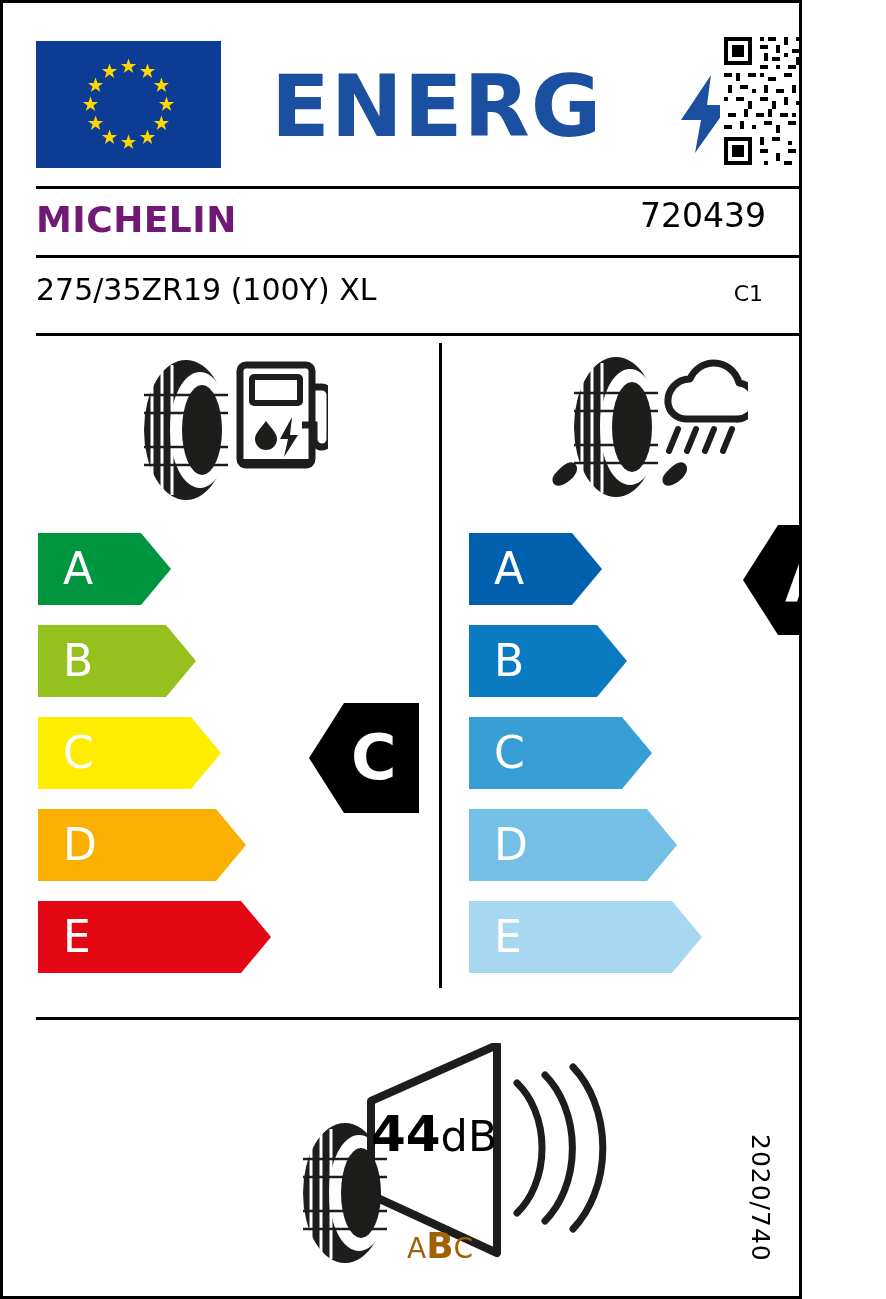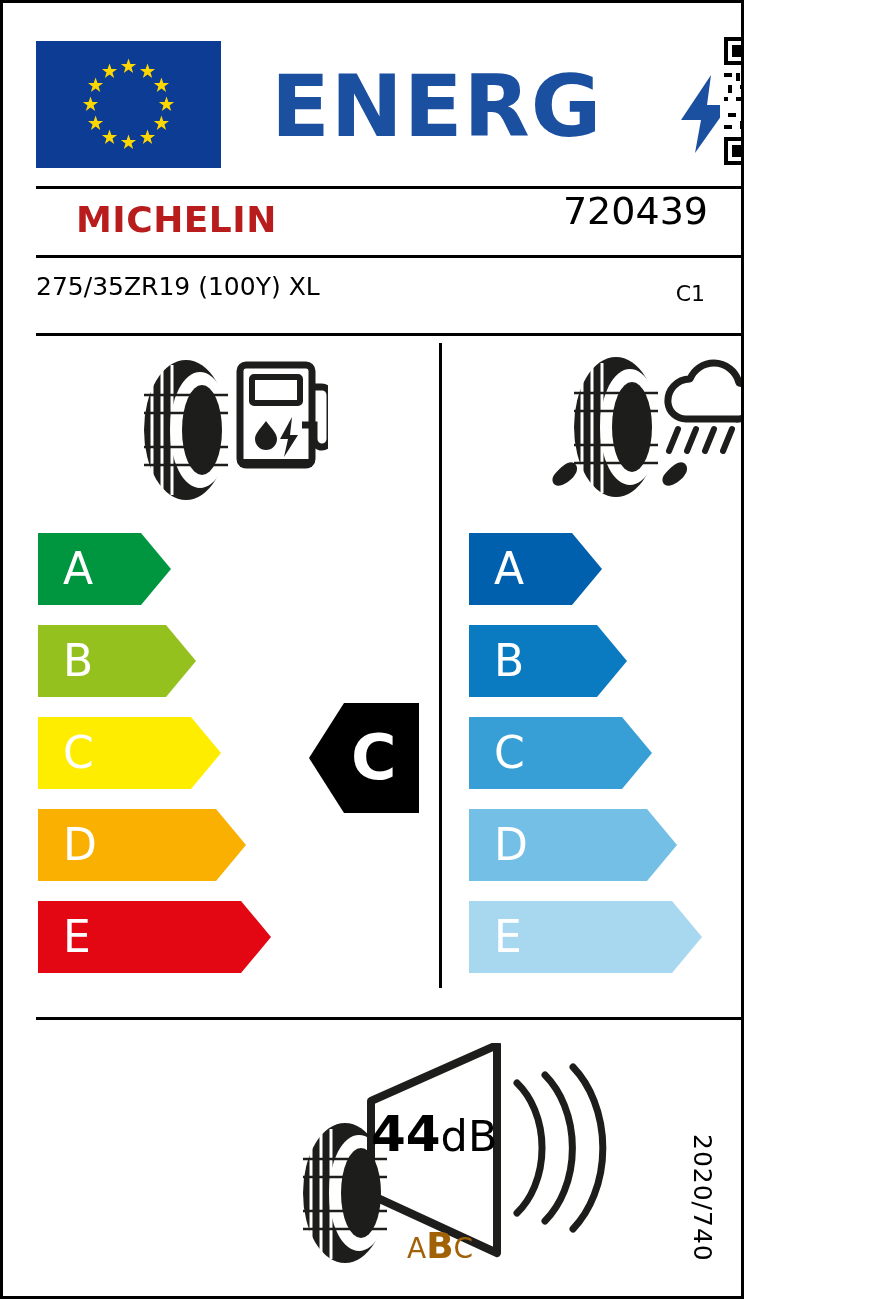--- a/index.html
+++ b/index.html
@@ -5,21 +5,21 @@
   html, body {
     margin: 0;
     padding: 0;
     background: #ffffff;
   }
   body {
     font-family: "DejaVu Sans", "Liberation Sans", sans-serif;
   }
   .label {
     position: relative;
-    width: 744px;
+    width: 802px;
     height: 1299px;
     box-sizing: border-box;
     border: 3px solid #000;
     background: #fff;
     overflow: hidden;
   }
 
   
   .header {
     position: absolute;
@@ -76,35 +76,34 @@
   .rule-3 { top: 330px; }
   .rule-bottom { top: 1014px; }
 
   .brand {
     position: absolute;
     left: 33px;
     top: 196px;
     font-size: 36px;
     font-weight: bold;
     letter-spacing: 0.5px;
-    color: #b91c1c;
-    margin-left: 40px;
+    color: #701a75;
   }
   .code {
     position: absolute;
     right: 33px;
-    top: 186px;
-    font-size: 38px;
+    top: 193px;
+    font-size: 33px;
     color: #000;
   }
   .size {
     position: absolute;
     left: 33px;
     top: 269px;
-    font-size: 25px;
+    font-size: 30px;
     color: #000;
   }
   .class {
     position: absolute;
     right: 36px;
     top: 278px;
     font-size: 22px;
     color: #000;
   }
 

